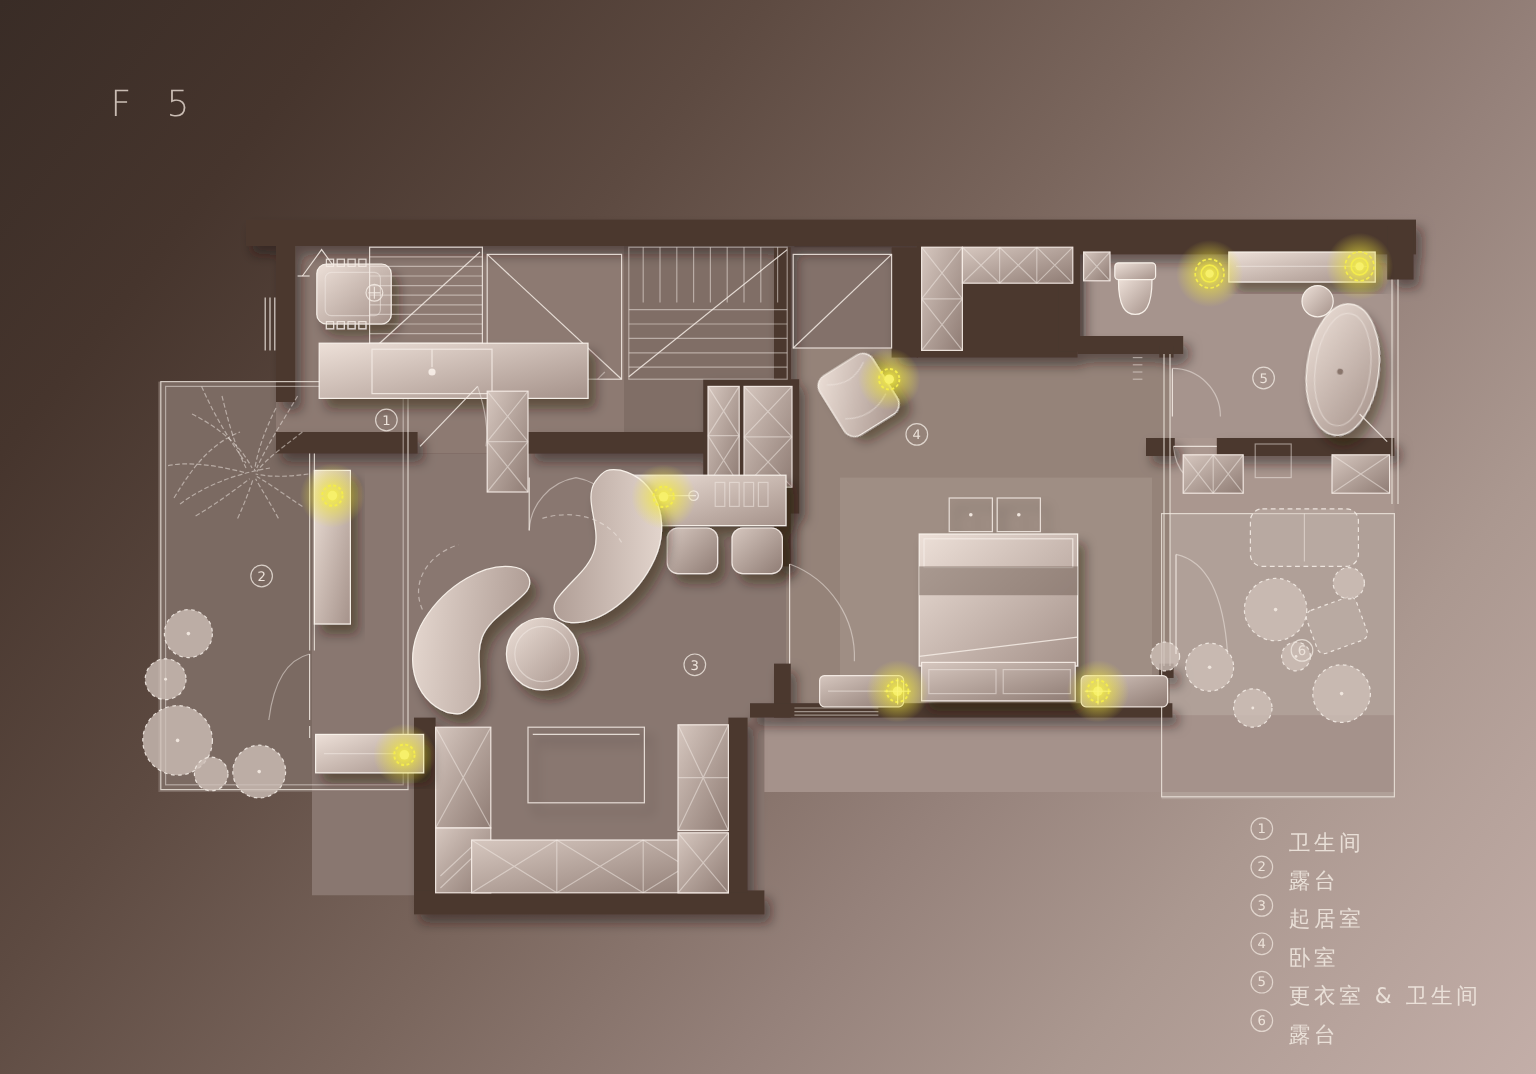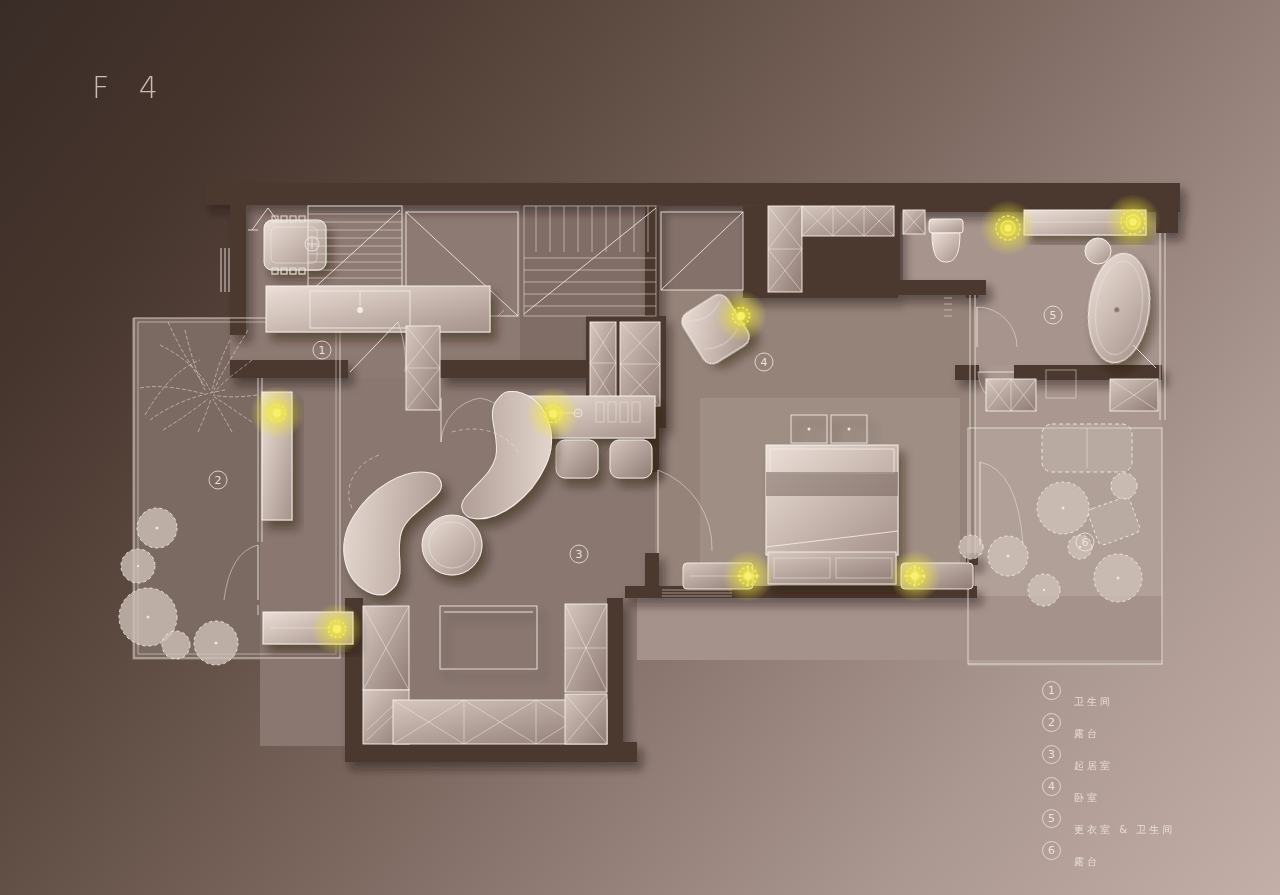--- a/index.html
+++ b/index.html
@@ -20,39 +20,39 @@
   .legend{
     position:absolute;left:1042px;top:674px;width:220px;
   }
   .legend-row{display:flex;align-items:center;height:32px;}
   .legend-num{
     flex:0 0 17px;width:17px;height:17px;border:1px solid rgba(240,231,223,.75);
     border-radius:50%;color:#ece2d9;font-size:11px;line-height:17px;
     text-align:center;margin-right:13px;
   }
   .legend-label{
-    color:rgba(240,232,224,.88);font-size:10px;letter-spacing:3px;white-space:nowrap;margin-top:24px;
+    color:rgba(240,232,224,.88);font-size:18px;letter-spacing:3px;white-space:nowrap;margin-top:24px;
   }
   
   .wall{fill:#4b382f;}
   .furn{fill:url(#furn);stroke:rgba(248,240,233,.9);stroke-width:1;}
   .furnB{fill:url(#furnB);stroke:rgba(250,243,236,.95);stroke-width:1;}
   .ln{stroke:rgba(244,236,229,.85);stroke-width:1;fill:none;}
   .lnF{stroke:rgba(244,236,229,.5);stroke-width:1;fill:none;}
   .win{stroke:rgba(240,232,224,.8);stroke-width:1;fill:none;}
   .tree{fill:rgba(206,192,185,.78);stroke:rgba(243,235,228,.9);stroke-width:1;stroke-dasharray:3 3;}
   .marker-c{fill:none;stroke:rgba(240,232,225,.8);stroke-width:1;}
   .marker-t{fill:#ece2da;font-size:11px;}
 </style>
 </head>
 <body>
 
 <div class="stage">
 
-<div class="page-title">F 4</div>
+<div class="page-title">F 5</div>
 
 <svg width="1280" height="895" viewBox="0 0 1280 895">
   <defs>
     <linearGradient id="furn" x1="0" y1="0" x2="1" y2="1">
       <stop offset="0" stop-color="#d6c7bf"></stop>
           <stop offset="1" stop-color="#8f7c74"></stop>
     </linearGradient>
     <linearGradient id="furnB" x1="0" y1="0" x2="1" y2="1">
       <stop offset="0" stop-color="#ede0d8"></stop>
           <stop offset="1" stop-color="#a5928a"></stop>

